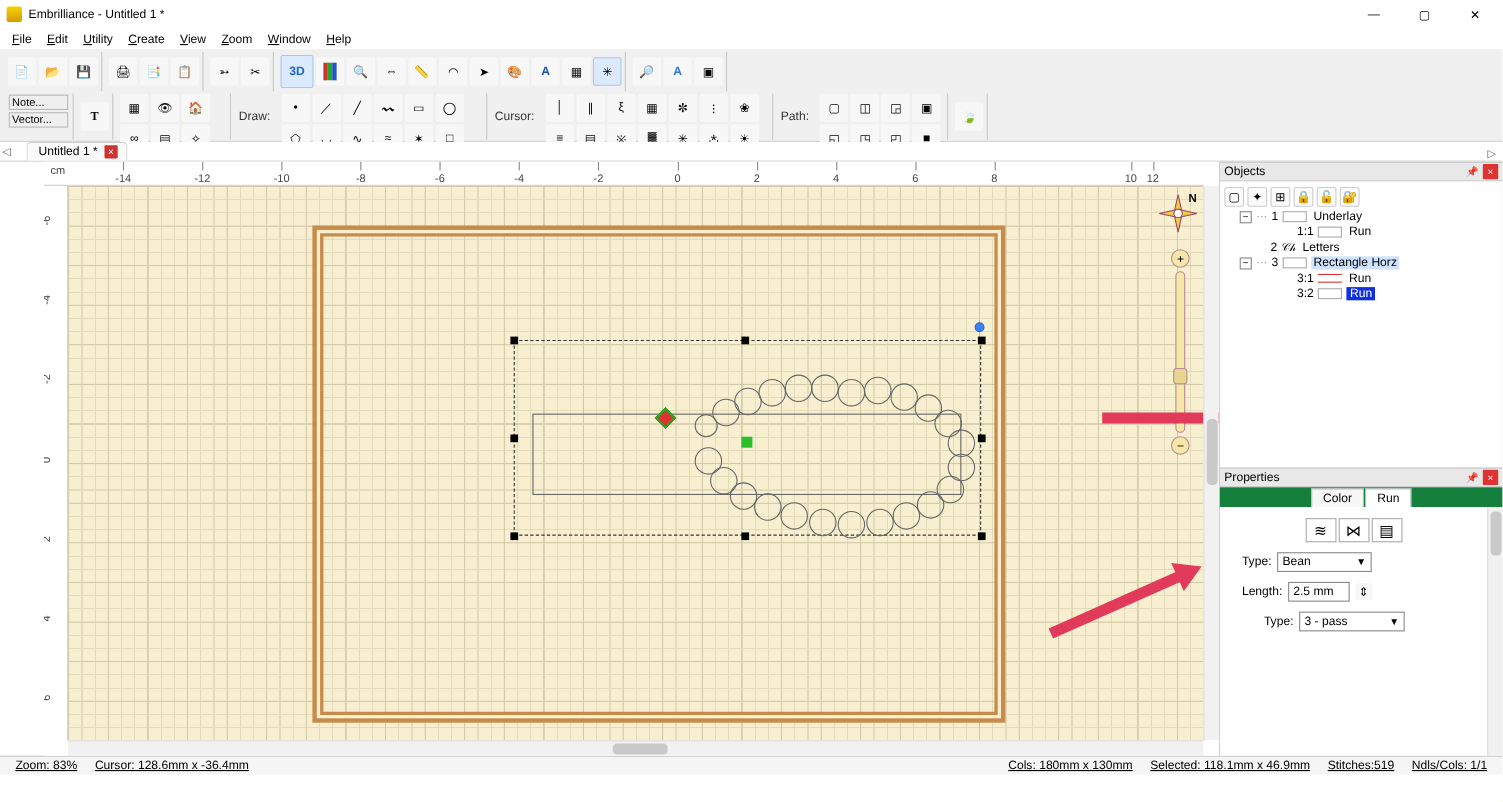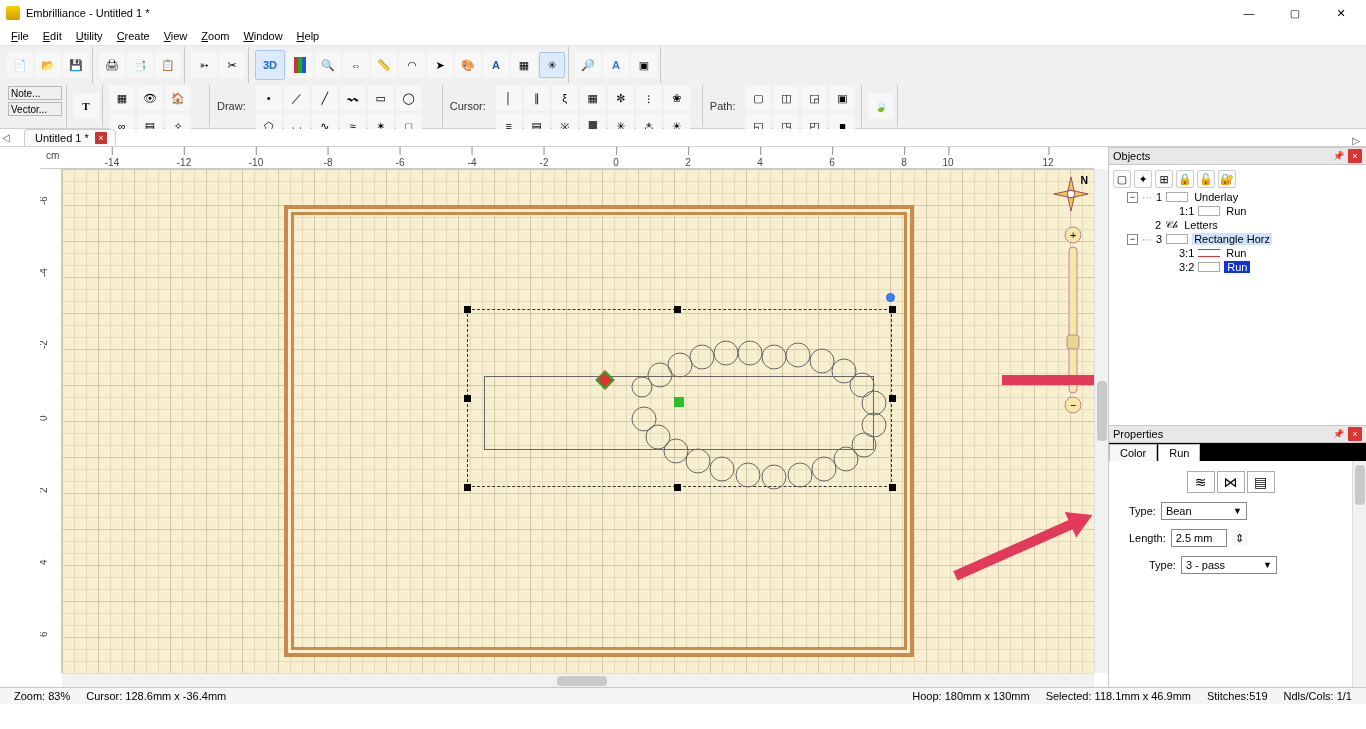--- a/index.html
+++ b/index.html
@@ -86,41 +86,41 @@
 .tree .node{display:flex;align-items:center;gap:4px;padding:1px 0;}
 .tree .toggle{width:11px;height:11px;border:1px solid #888;display:inline-flex;align-items:center;justify-content:center;font-size:9px;line-height:1;}
 .tree .line{color:#999;font-size:10px;}
 .tree .stitch-ic{width:22px;height:10px;border:1px solid #aaa;display:inline-block;}
 .tree .lbl{padding:0 2px;}
 .tree .sel{background:#cfe3ff;}
 .tree .hi{background:#1030e0;color:#fff;padding:0 3px;}
 .tree .i1{padding-left:16px;} .tree .i2{padding-left:44px;} .tree .i3{padding-left:68px;}
 
 .props-body{flex:1;background:#eee;display:flex;overflow:hidden;}
-.props-tabs{display:flex;gap:1px;background:#000000;padding-top:1px;}
+.props-tabs{display:flex;gap:1px;background:#15803d;padding-top:1px;justify-content:center;}
 .props-tab{padding:2px 10px;border:1px solid #bcbcbc;background:#f7f7f7;border-bottom:none;font-size:11px;}
 .props-tab.active{background:#fff;}
 .props-content{flex:1;background:#fff;padding:10px 10px;display:flex;flex-direction:column;gap:9px;overflow:auto;}
 .props-scroll{width:14px;background:#f1f1f1;border-left:1px solid #ddd;position:relative;}
 .props-scroll .pth{position:absolute;left:2px;top:4px;width:10px;height:40px;background:#c9c9c9;border-radius:4px;}
 .iconrow{display:flex;gap:2px;justify-content:center;}
 .iconrow .pi{width:28px;height:22px;border:1px solid #aaa;display:inline-flex;align-items:center;justify-content:center;font-size:14px;}
 .form-row{display:flex;align-items:center;gap:5px;padding-left:10px;}
 .form-row label{font-size:11px;}
 .sel-box2{border:1px solid #888;background:#fff;height:18px;display:flex;align-items:center;padding:0 4px;gap:2px;}
 .sel-box2 .dd{margin-left:auto;font-size:9px;}
 .note{font-size:10px;color:#444;line-height:1.25;padding:2px 6px 0 10px;}
 
 
 .arrow{position:absolute;height:20px;}
 .arrow .shaft{position:absolute;top:6px;left:0;right:22px;height:10px;background:#e23a5b;}
 .arrow .head{position:absolute;right:0;top:-3px;border-left:24px solid #e23a5b;border-top:14px solid transparent;border-bottom:14px solid transparent;}
 
 
-.statusbar{height:17px;border-top:1px solid #c7c7c7;background:#f5f5f5;display:flex;align-items:center;font-size:10px;padding:0 6px;}
+.statusbar{height:17px;border-top:1px solid #c7c7c7;background:#f5f5f5;display:flex;align-items:center;font-size:10px;padding:0 6px;text-decoration:underline;}
 .statusbar .seg{padding:0 8px;}
 .statusbar .spacer{flex:1;}
 
 
 .ctxt{position:absolute;font-family:"Times New Roman",serif;font-size:92px;color:#555;letter-spacing:-6px;line-height:.8;}
 .cloud{position:absolute;}
 
 
 .stitch-ic.red{border-color:#d33;border-width:1px 0; height:8px; background:none;}
 </style>
@@ -277,21 +277,21 @@
       <span class="tick" style="left:216px">-10</span>
       <span class="tick" style="left:288px">-8</span>
       <span class="tick" style="left:360px">-6</span>
       <span class="tick" style="left:432px">-4</span>
       <span class="tick" style="left:504px">-2</span>
       <span class="tick" style="left:576px">0</span>
       <span class="tick" style="left:648px">2</span>
       <span class="tick" style="left:720px">4</span>
       <span class="tick" style="left:792px">6</span>
       <span class="tick" style="left:864px">8</span>
-      <span class="tick" style="left:908px">10</span>
+      <span class="tick" style="left:988px">10</span>
       <span class="tick" style="left:1008px">12</span>
       <span class="tick" style="left:1076px">14</span>
     </div>
     <div class="ruler-v">
       <span class="tick" style="top:36px">-6</span>
       <span class="tick" style="top:108px">-4</span>
       <span class="tick" style="top:180px">-2</span>
       <span class="tick" style="top:252px">0</span>
       <span class="tick" style="top:324px">2</span>
       <span class="tick" style="top:396px">4</span>
@@ -480,17 +480,17 @@
 
 <div class="arrow" style="position:absolute;left:942px;top:504px;width:150px;transform:rotate(-24deg);transform-origin:right center">
   <div class="shaft"></div>
     <div class="head"></div>
 </div>
 
 <div class="statusbar">
   <span class="seg">Zoom: 83%</span>
   <span class="seg">Cursor: 128.6mm x -36.4mm</span>
   <span class="spacer"></span>
-  <span class="seg">Hoop: 180mm x 130mm</span>
+  <span class="seg">Cols: 180mm x 130mm</span>
   <span class="seg">Selected: 118.1mm x 46.9mm</span>
   <span class="seg">Stitches:519</span>
   <span class="seg">Ndls/Cols: 1/1</span>
 </div>
 
 </body></html>

